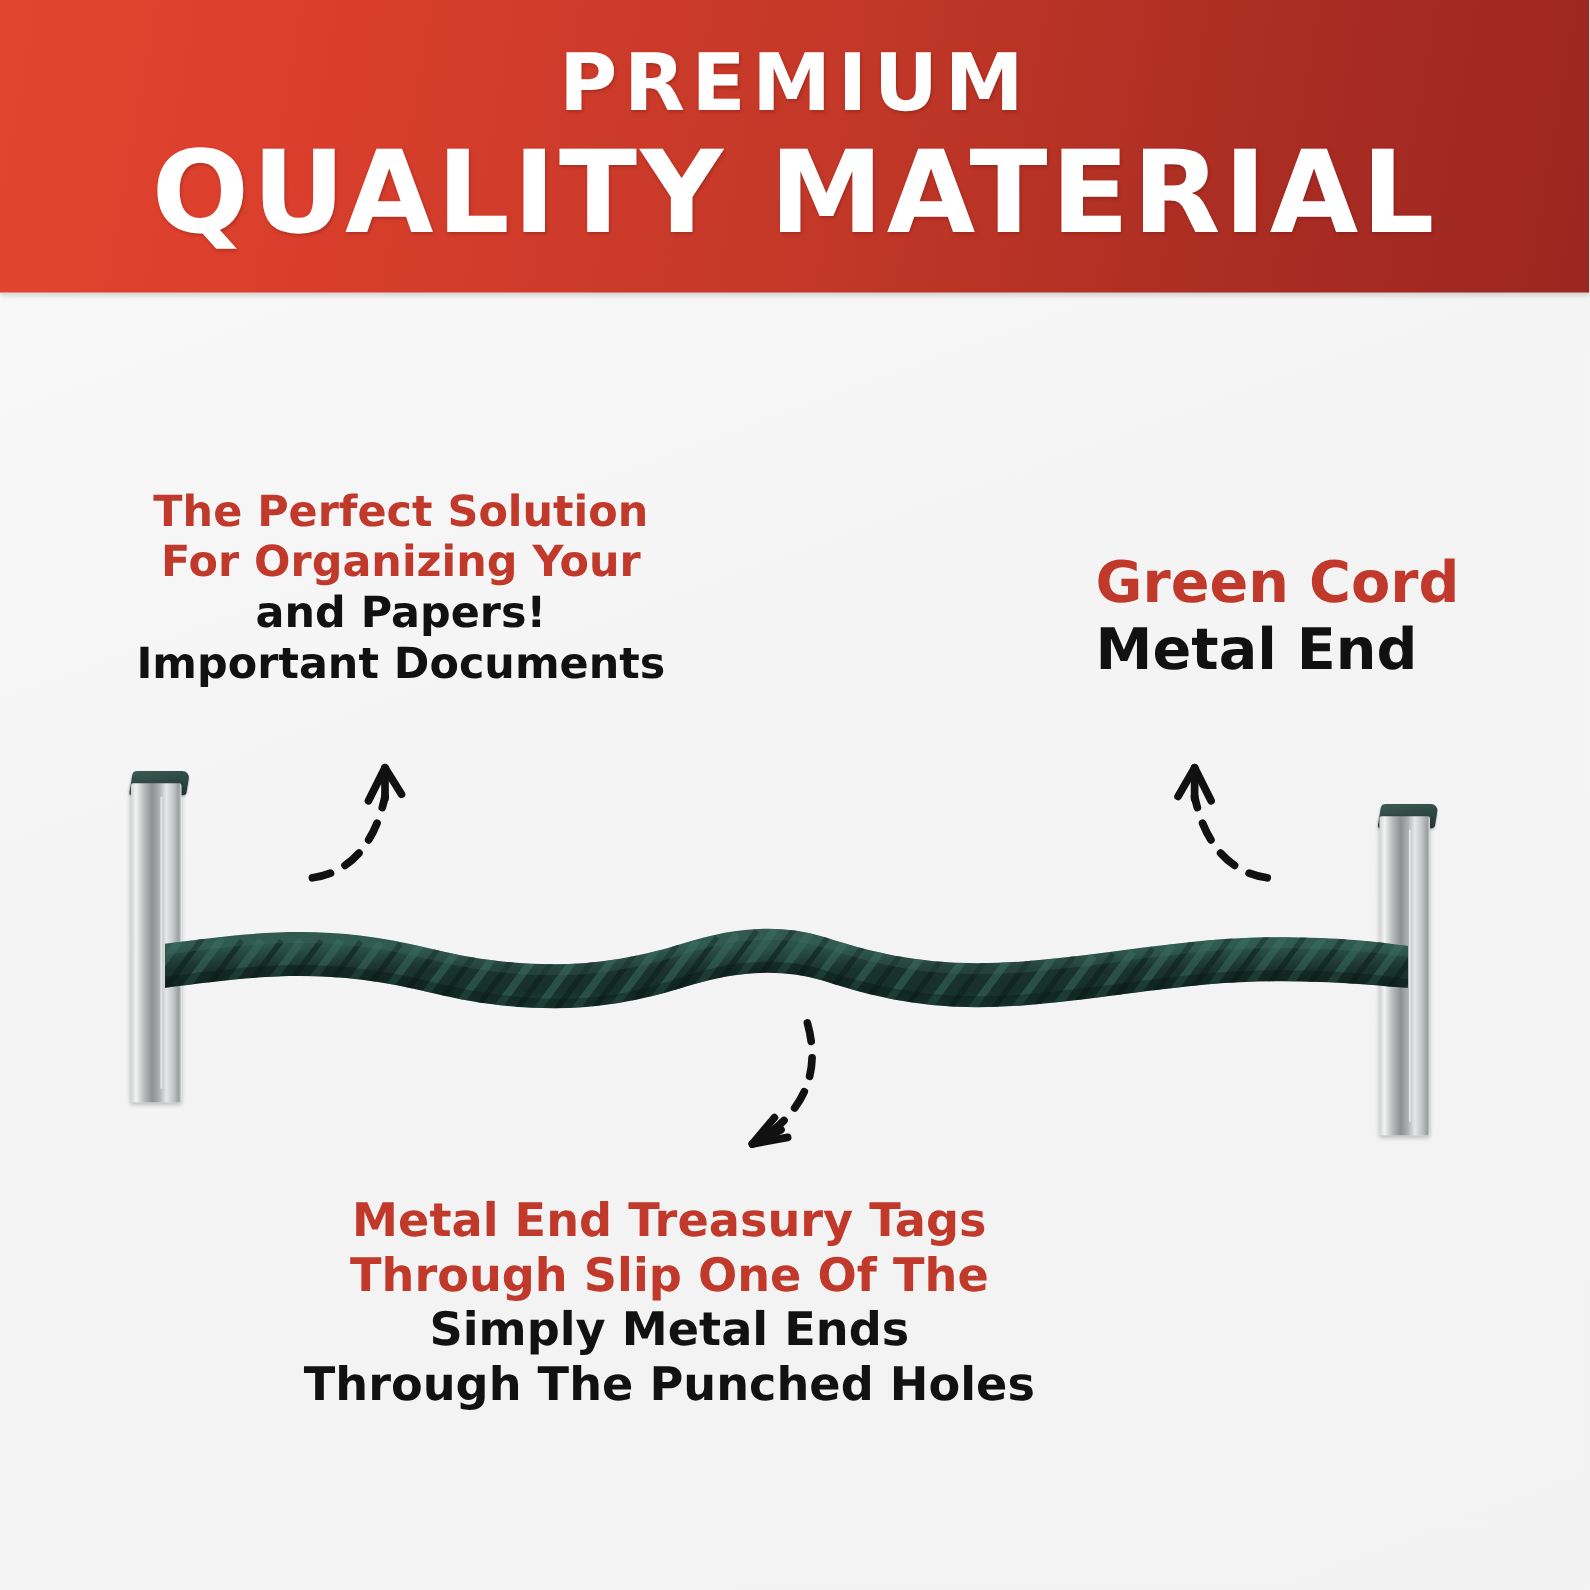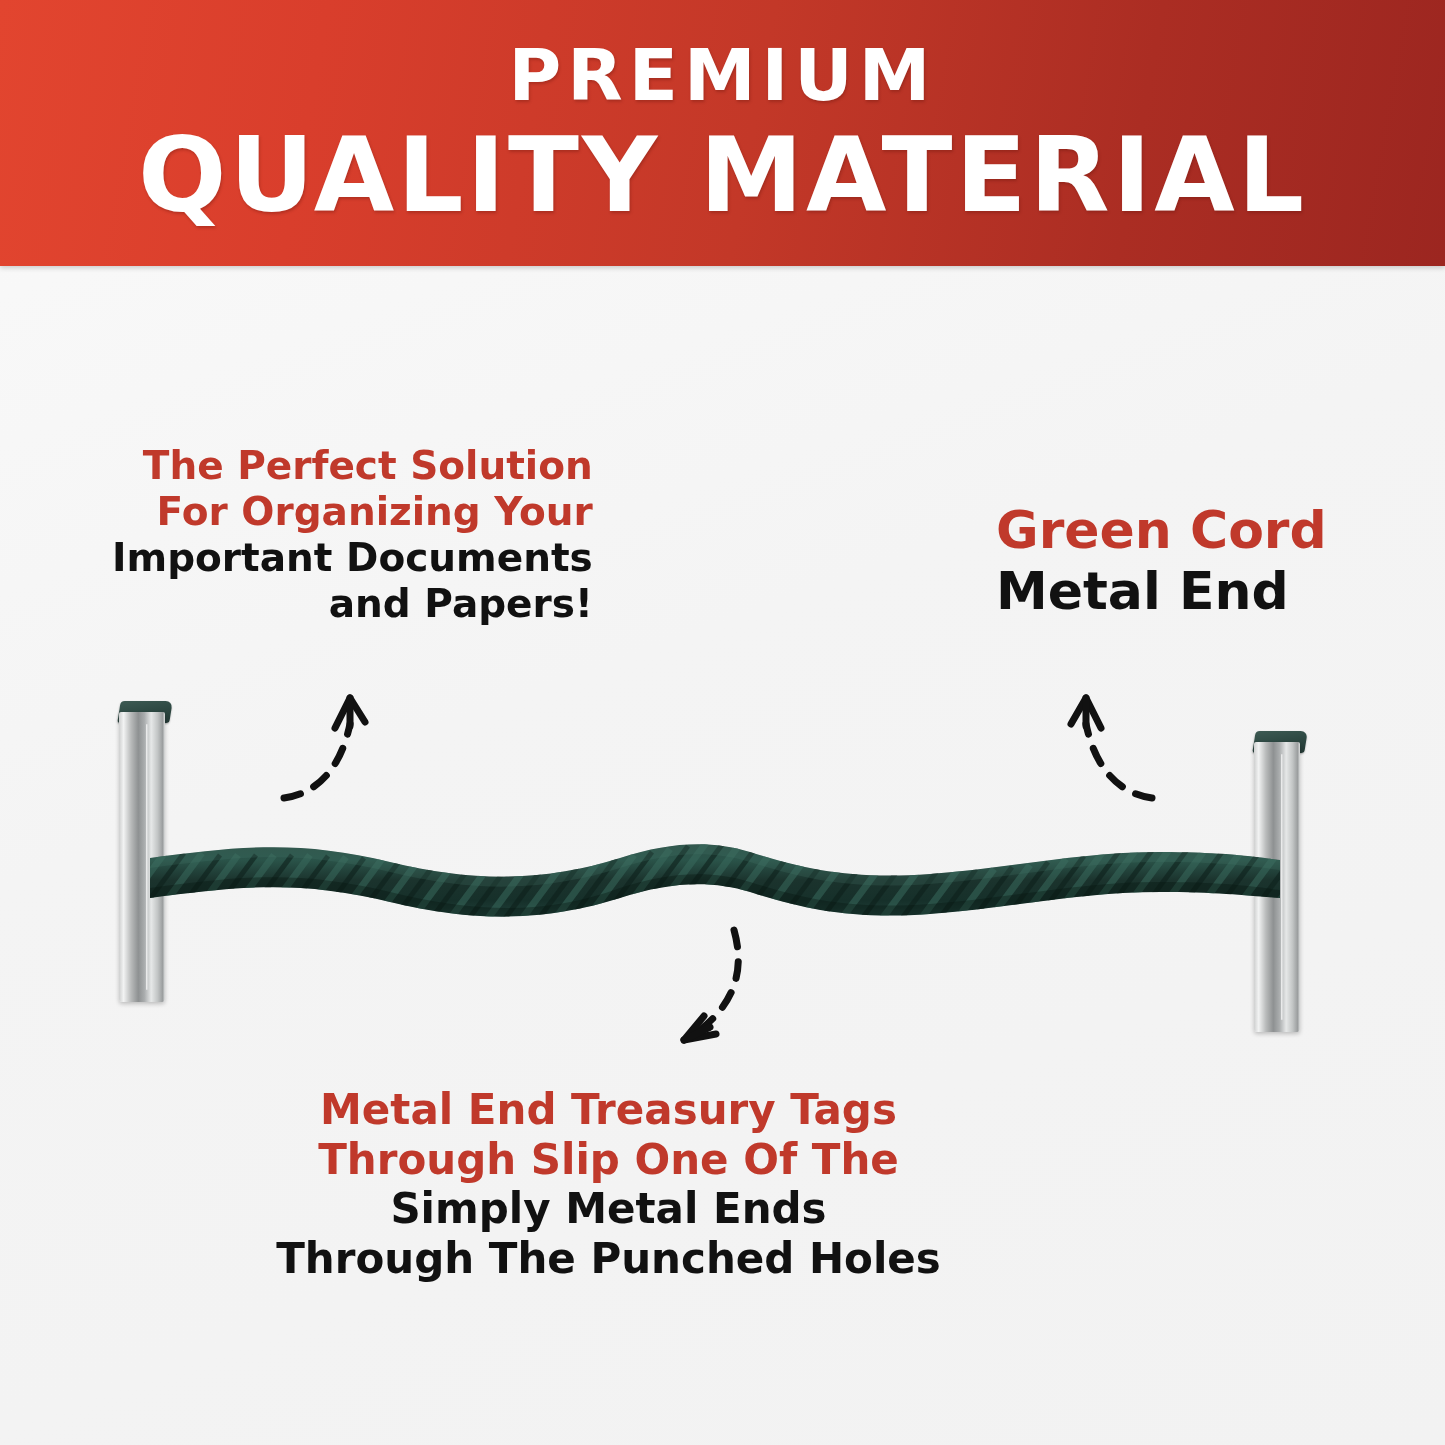--- a/index.html
+++ b/index.html
@@ -73,24 +73,24 @@
     line-height: 1.18;
   }
   .callout .ln {
     display: block;
     white-space: nowrap;
   }
   .red   { color: #c0392b; }
   .black { color: #111111; }
 
   #callout-left {
-    left: 112px;
+    left: 124px;
     top: 443px;
     font-size: 39px;
-    text-align: right;
+    text-align: center;
   }
   #callout-right {
     left: 996px;
     top: 500px;
     font-size: 52px;
     text-align: left;
   }
   #callout-bottom {
     left: 0px;
     top: 1085px;
@@ -357,22 +357,22 @@
       <path d="M86,22 C 96,58 90,92 52,122" stroke="#111" stroke-width="7" fill="none" stroke-linecap="round" stroke-dasharray="17 15"></path>
       <path d="M36,132 L 68,126 M36,132 L 56,108" stroke="#111" stroke-width="7" fill="none" stroke-linecap="round"></path>
       <path d="M36,132 L 62,119" stroke="#111" stroke-width="7" fill="none" stroke-linecap="round"></path>
     </svg>
 
   </div>
 
   <div class="callout" id="callout-left">
     <span class="ln red">The Perfect Solution</span>
     <span class="ln red">For Organizing Your</span>
+    <span class="ln black">and Papers!</span>
     <span class="ln black">Important Documents</span>
-    <span class="ln black">and Papers!</span>
   </div>
 
   <div class="callout" id="callout-right">
     <span class="ln red">Green Cord</span>
     <span class="ln black">Metal End</span>
   </div>
 
   <div class="callout" id="callout-bottom">
     <span class="ln red">Metal End Treasury Tags</span>
     <span class="ln red">Through Slip One Of The</span>

